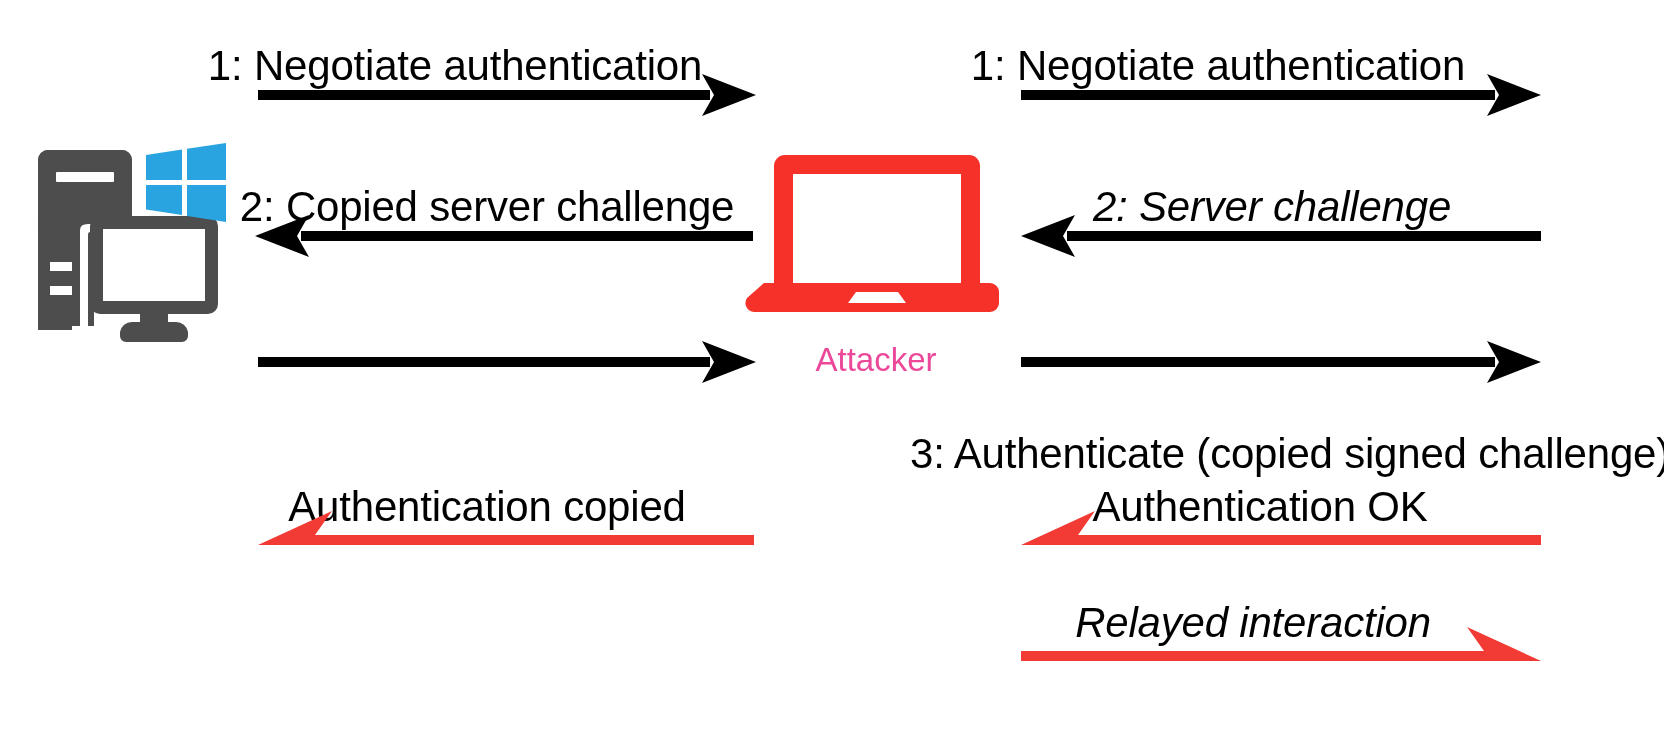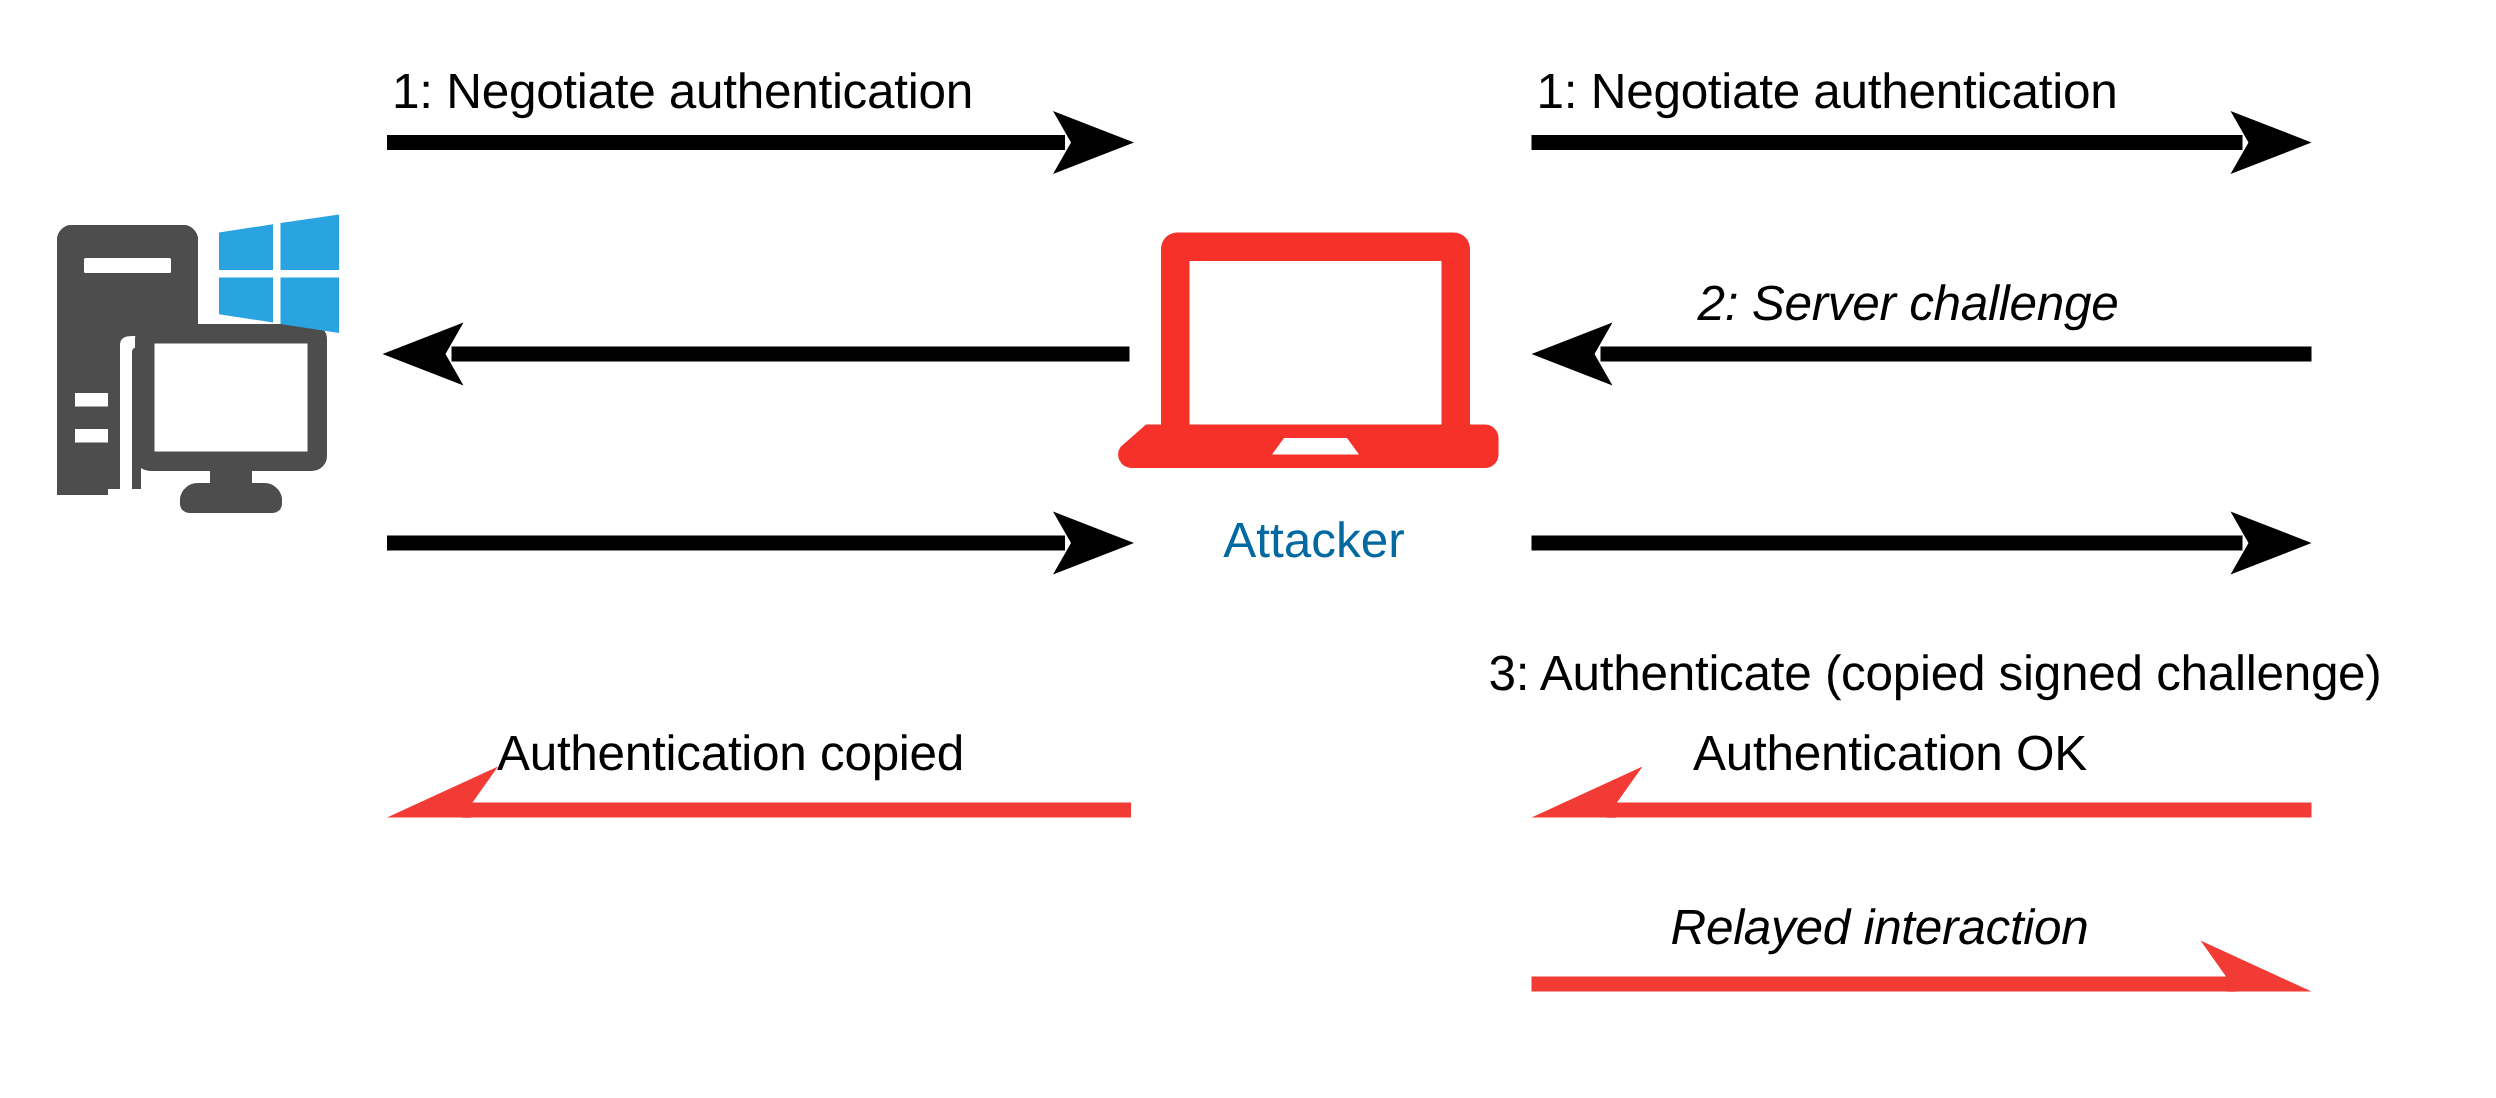--- a/index.html
+++ b/index.html
@@ -18,30 +18,30 @@
     height: 732px;
     background: #ffffff;
     overflow: hidden;
   }
   .abs { position: absolute; }
 
   .lbl {
     position: absolute;
     color: #000000;
     font-family: "Liberation Sans", sans-serif;
-    font-size: 33px;
+    font-size: 42px;
     line-height: 1.05;
     white-space: nowrap;
     letter-spacing: -0.2px;
   }
   .lbl.center { transform: translateX(-50%); }
 
   .node-caption {
     position: absolute;
-    color: #0369a1;
+    color: #ec4899;
     font-family: "Liberation Sans", sans-serif;
     font-size: 33px;
     white-space: nowrap;
     transform: translateX(-50%);
   }
 
   svg { display: block; overflow: visible; }
   .arrow-svg { position: absolute; }
 </style>
 </head>
@@ -93,20 +93,21 @@
     </svg>
   </div>
   <div class="node-caption" style="left:876px; top:341px;">Attacker</div>
 
   <div class="lbl center" style="left:455px; top:44px;">1: Negotiate authentication</div>
   <svg class="arrow-svg" style="left:258px; top:74px;" width="498" height="42">
     <rect x="0" y="16" width="452" height="10" fill="#000000"></rect>
     <path d="M498 21 L444 0 L456 21 L444 42 Z" fill="#000000"></path>
   </svg>
 
+  <div class="lbl center" style="left:487px; top:185px;">2: Copied server challenge</div>
   <svg class="arrow-svg" style="left:255px; top:215px;" width="498" height="42">
     <rect x="46" y="16" width="452" height="10" fill="#000000"></rect>
     <path d="M0 21 L54 0 L42 21 L54 42 Z" fill="#000000"></path>
   </svg>
 
   <svg class="arrow-svg" style="left:258px; top:341px;" width="498" height="42">
     <rect x="0" y="16" width="452" height="10" fill="#000000"></rect>
     <path d="M498 21 L444 0 L456 21 L444 42 Z" fill="#000000"></path>
   </svg>
 

